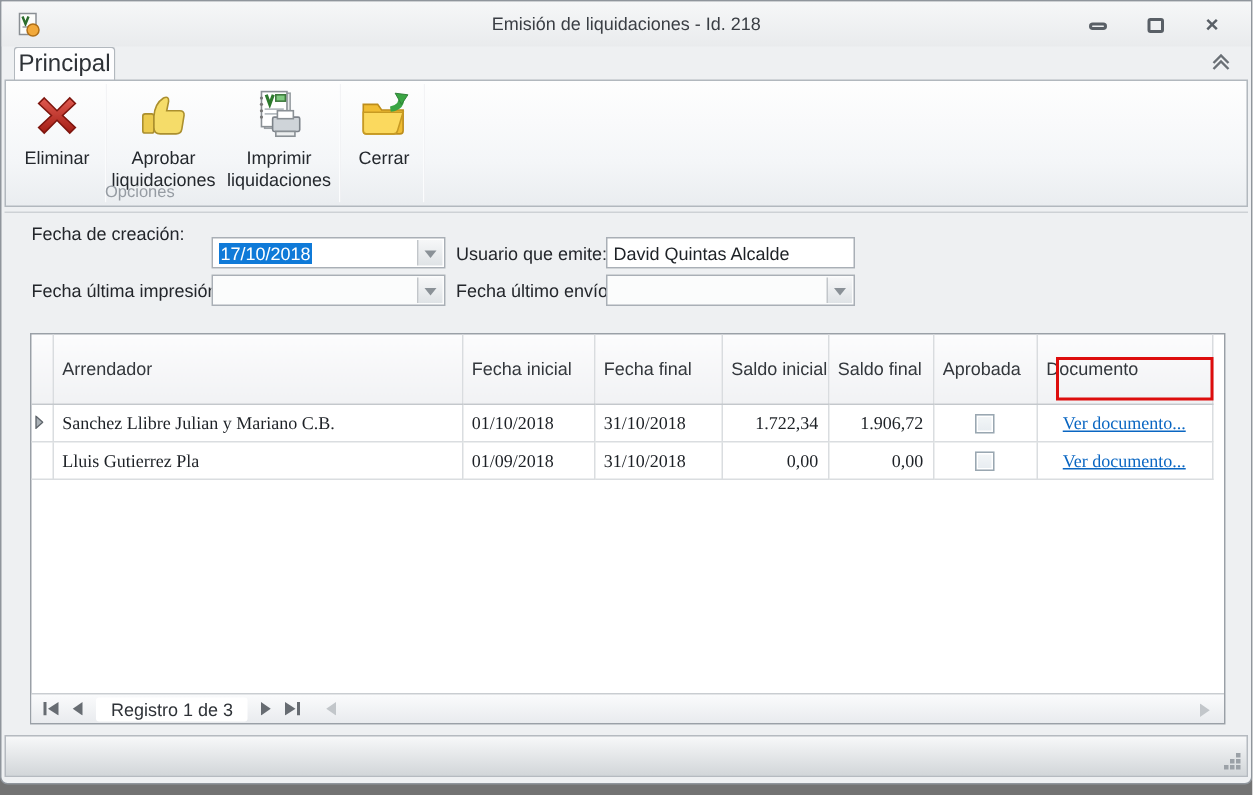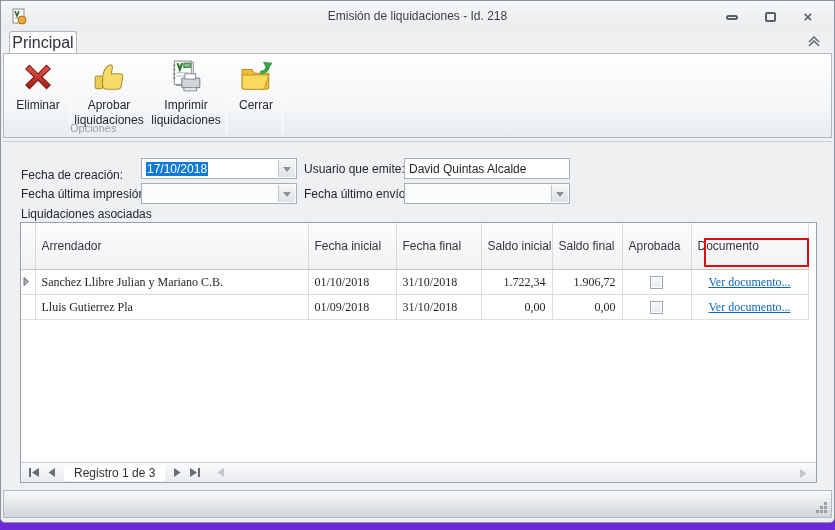--- a/index.html
+++ b/index.html
@@ -1,17 +1,17 @@
 <!DOCTYPE html>
 <html><head>
 <meta charset="utf-8">
 <style>
   * { margin:0; padding:0; box-sizing:border-box; }
   body { font-family:"Liberation Sans", sans-serif; }
-  .screen { position:relative; width:835px; height:530px; background:#6d28d9; overflow:hidden; }
+  .screen { position:relative; width:835px; height:530px; background:#737373; overflow:hidden; }
   .window { position:absolute; left:0; top:0; width:835px; height:523px; background:#eef0f2;
             border:1px solid #8f959c; border-radius:0 0 5px 5px; overflow:hidden; }
 
   
   .titlebar { position:absolute; left:0; top:0; right:0; height:30px;
               background:linear-gradient(#f6f7f8,#e9ebed); }
   .win-icon { position:absolute; left:10px; top:7px; width:17px; height:17px; }
   .title { position:absolute; left:100px; right:100px; top:8px; text-align:center;
            font-size:12px; color:#3a3e44; white-space:nowrap; }
   .win-btns { position:absolute; right:18px; top:9px; display:flex; gap:22px; align-items:center; }
@@ -174,21 +174,21 @@
           <path d="M27 9 l4-6 -8-1 z" fill="#3aa544" stroke="#2c7e34" stroke-width="0.6"></path>
         </svg>
         <div class="rb-lbl">Cerrar</div>
       </div>
 
       <div class="rb-sep" style="left:278px;"></div>
     </div>
 
     <div class="panel-line"></div>
 
-    <div class="f-label" style="left:20px; top:167px;">Fecha de creación:</div>
+    <div class="f-label" style="left:20px; top:148px;">Fecha de creación:</div>
     <div class="field" style="left:140px; top:157px; width:156px;">
       <div class="txt"><span class="sel-txt">17/10/2018</span></div>
       <div class="arrow-btn"></div>
     </div>
 
     <div class="f-label" style="left:303px; top:161px;">Usuario que emite:</div>
     <div class="field" style="left:403px; top:157px; width:166px;">
       <div class="txt">David Quintas Alcalde</div>
     </div>
 
@@ -197,21 +197,20 @@
       <div class="txt"></div>
       <div class="arrow-btn"></div>
     </div>
 
     <div class="f-label" style="left:303px; top:186px;">Fecha último envío:</div>
     <div class="field" style="left:403px; top:182px; width:166px; background:#fbfcfc;">
       <div class="txt"></div>
       <div class="arrow-btn"></div>
     </div>
 
-    <div class="section-lbl">Liquidaciones asociadas</div>
 
     <div class="grid-box">
       <table class="grid">
         <colgroup>
           <col style="width:14px">
             <col style="width:273px">
             <col style="width:88px">
             <col style="width:85px">
           <col style="width:71px">
             <col style="width:70px">

